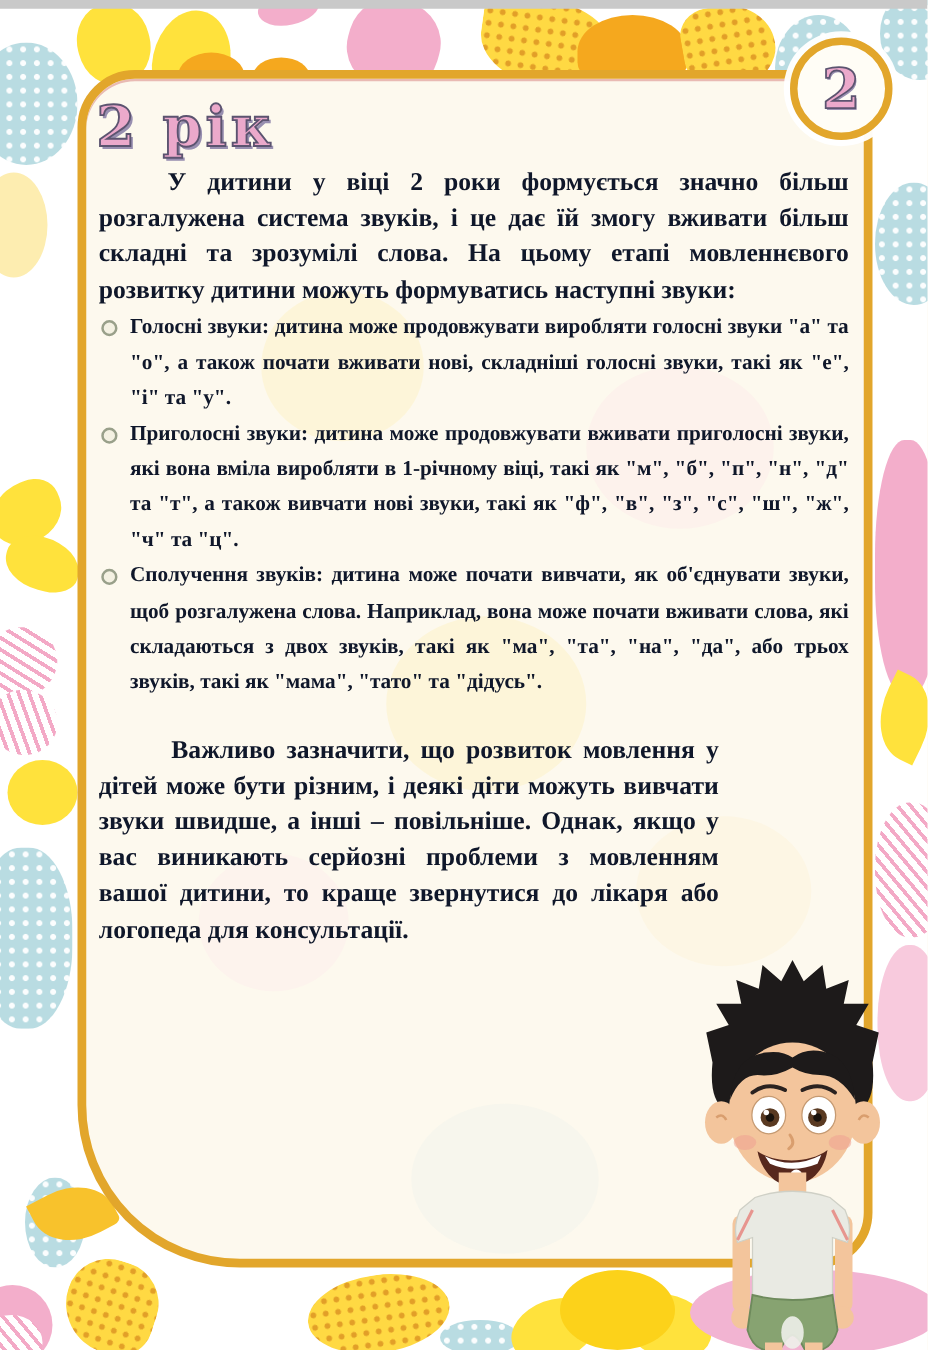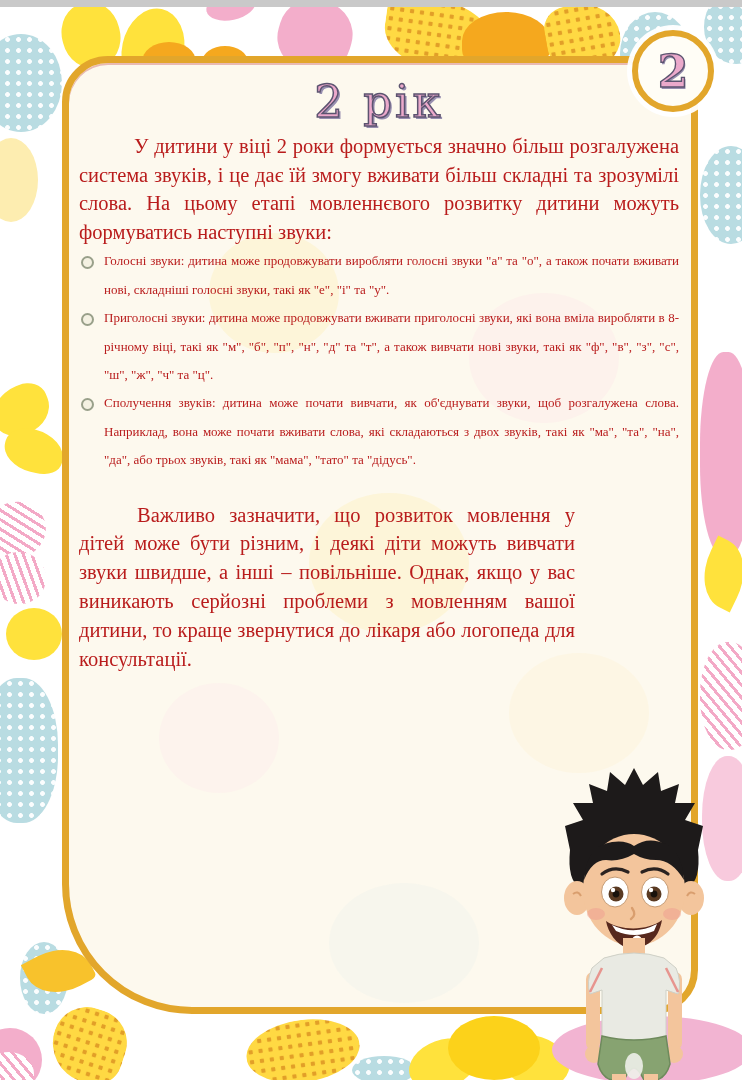--- a/index.html
+++ b/index.html
@@ -26,34 +26,34 @@
     border-radius:46px 46px 44px 130px;
     box-shadow:inset 0 2px 0 rgba(195,70,70,.35);
     box-sizing:border-box;
     padding:6px 10px 0 8px;
     overflow:hidden;
   }
   .blob{position:absolute;border-radius:50%;pointer-events:none;}
   .card .blob{opacity:.13;}
 
   .page-title{
-    margin:6px 0 4px 0;text-align:center;
-    font-family:"DejaVu Serif", serif;font-weight:normal;
+    margin:6px 0 4px 0;text-align:left;
+    font-family:"DejaVu Serif", serif;font-weight:bold;
     font-size:45px;letter-spacing:3px;color:#eba9cb;
     -webkit-text-stroke:1.5px #5c5470;
     text-shadow:2px 2px 0 #988fb0;
     position:relative;z-index:2;
   }
-  .body-text{position:relative;z-index:2;color:#b91c1c;font-weight:normal;}
+  .body-text{position:relative;z-index:2;color:#0f172a;font-weight:bold;}
   .intro{
     margin:2px 2px 0 2px;font-size:20.5px;line-height:28.6px;
     text-align:justify;text-indent:55px;
   }
   ul.sounds{list-style:none;margin:1px 2px 0 2px;padding:0;
-    font-size:13px;line-height:28.4px;}
+    font-size:17px;line-height:28.4px;}
   ul.sounds li{position:relative;padding-left:25px;text-align:justify;margin:0;}
   ul.sounds .marker{
     position:absolute;left:2px;top:9px;width:9px;height:9px;
     border:2px solid #99a08a;border-radius:50%;background:#f4f1e2;
   }
   .outro{
     margin:26px 2px 0 2px;width:496px;font-size:20.5px;line-height:28.8px;
     text-align:justify;text-indent:58px;
   }
 
@@ -126,21 +126,21 @@
   <div class="blob" style="left:90px;top:620px;width:120px;height:110px;background:#ffd2e4;"></div>
   <div class="blob" style="left:440px;top:590px;width:140px;height:120px;background:#ffeaa0;"></div>
   <div class="blob" style="left:260px;top:820px;width:150px;height:120px;background:#cfe8ea;"></div>
 
   <div class="page-title">2 рік</div>
 
   <p class="body-text intro">У дитини у віці 2 роки формується значно більш розгалужена система звуків, і це дає їй змогу вживати більш складні та зрозумілі слова. На цьому етапі мовленнєвого розвитку дитини можуть формуватись наступні звуки:</p>
 
   <ul class="sounds body-text">
       <li><span class="marker"></span><span>Голосні звуки: дитина може продовжувати виробляти голосні звуки "а" та "о", а також почати вживати нові, складніші голосні звуки, такі як "е", "і" та "у".</span></li>
-      <li><span class="marker"></span><span>Приголосні звуки: дитина може продовжувати вживати приголосні звуки, які вона вміла виробляти в 8-річному віці, такі як "м", "б", "п", "н", "д" та "т", а також вивчати нові звуки, такі як "ф", "в", "з", "с", "ш", "ж", "ч" та "ц".</span></li>
+      <li><span class="marker"></span><span>Приголосні звуки: дитина може продовжувати вживати приголосні звуки, які вона вміла виробляти в 1-річному віці, такі як "м", "б", "п", "н", "д" та "т", а також вивчати нові звуки, такі як "ф", "в", "з", "с", "ш", "ж", "ч" та "ц".</span></li>
       <li><span class="marker"></span><span>Сполучення звуків: дитина може почати вивчати, як об'єднувати звуки, щоб розгалужена слова. Наприклад, вона може почати вживати слова, які складаються з двох звуків, такі як "ма", "та", "на", "да", або трьох звуків, такі як "мама", "тато" та "дідусь".</span></li>
     </ul>
 
   <p class="body-text outro">Важливо зазначити, що розвиток мовлення у дітей може бути різним, і деякі діти можуть вивчати звуки швидше, а інші – повільніше. Однак, якщо у вас виникають серйозні проблеми з мовленням вашої дитини, то краще звернутися до лікаря або логопеда для консультації.</p>
 </div>
 
 <div class="badge">
   <span>2</span>
 </div>
 

